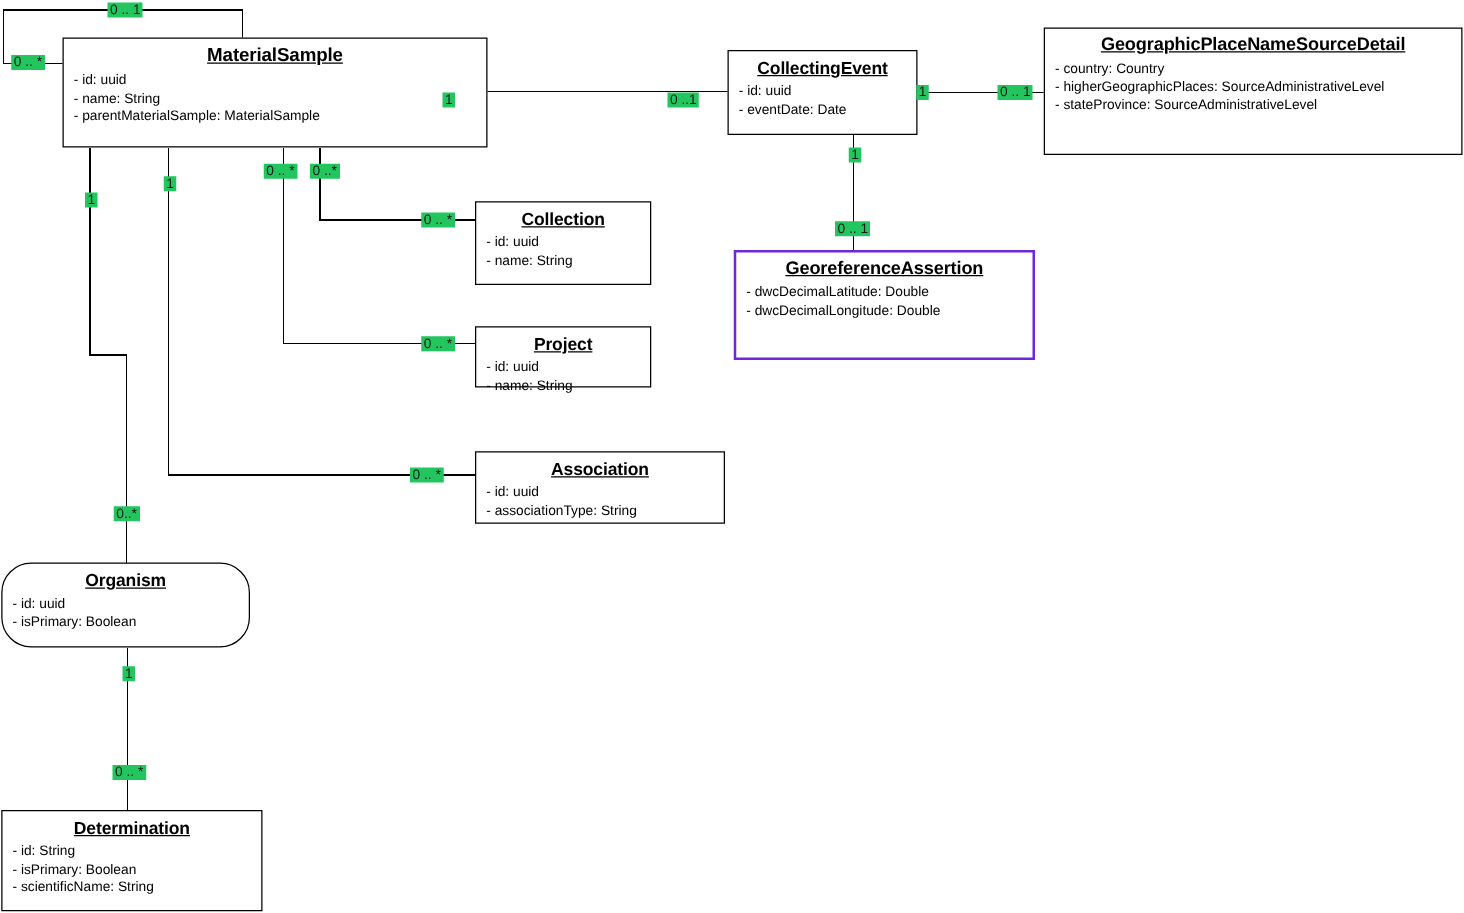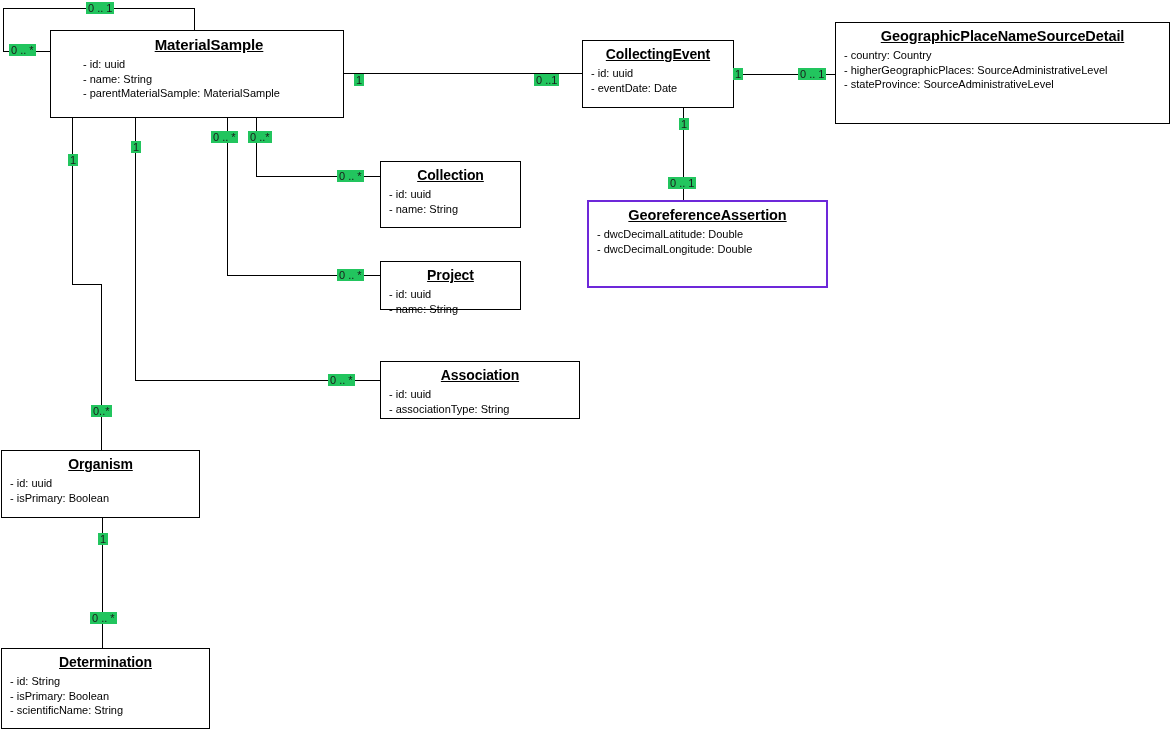--- a/index.html
+++ b/index.html
@@ -75,21 +75,21 @@
       <polyline points="720,74 835,74" fill="none" stroke="#000000" stroke-width="1" shape-rendering="crispEdges"></polyline>
       <polyline points="683,108 683,200" fill="none" stroke="#000000" stroke-width="1" shape-rendering="crispEdges"></polyline>
       <polyline points="256,118 256,176 380,176" fill="none" stroke="#000000" stroke-width="1" shape-rendering="crispEdges"></polyline>
       <polyline points="227,118 227,275 380,275" fill="none" stroke="#000000" stroke-width="1" shape-rendering="crispEdges"></polyline>
       <polyline points="135,118 135,380 380,380" fill="none" stroke="#000000" stroke-width="1" shape-rendering="crispEdges"></polyline>
       <polyline points="72,118 72,284 101,284 101,450" fill="none" stroke="#000000" stroke-width="1" shape-rendering="crispEdges"></polyline>
       <polyline points="102,518 102,648" fill="none" stroke="#000000" stroke-width="1" shape-rendering="crispEdges"></polyline>
     </svg>
 
   <div id="classes-layer">
-      <div class="uml-class" style="left: 50px; top: 30px; width: 294px; height: 88px; padding-left: 24px;">
+      <div class="uml-class" style="left: 50px; top: 30px; width: 340px; height: 88px;">
         <div class="cls-title" style="font-size: 15px;">MaterialSample</div>
         <div class="cls-attrs">
           <div class="cls-attr">- id: uuid</div>
           <div class="cls-attr">- name: String</div>
           <div class="cls-attr">- parentMaterialSample: MaterialSample</div>
         </div>
       </div>
       <div class="uml-class" style="left: 582px; top: 40px; width: 152px; height: 68px;">
         <div class="cls-title" style="font-size: 14px;">CollectingEvent</div>
         <div class="cls-attrs">
@@ -126,21 +126,21 @@
           <div class="cls-attr">- associationType: String</div>
         </div>
       </div>
       <div class="uml-class thick" style="left: 587px; top: 200px; width: 241px; height: 88px;">
         <div class="cls-title" style="font-size: 14.5px;">GeoreferenceAssertion</div>
         <div class="cls-attrs">
           <div class="cls-attr">- dwcDecimalLatitude: Double</div>
           <div class="cls-attr">- dwcDecimalLongitude: Double</div>
         </div>
       </div>
-      <div class="uml-class" style="left: 1px; top: 450px; width: 199px; height: 68px;">
+      <div class="uml-class" style="left: 1px; top: 450px; width: 199px; height: 68px; border-radius: 24px;">
         <div class="cls-title" style="font-size: 14px;">Organism</div>
         <div class="cls-attrs">
           <div class="cls-attr">- id: uuid</div>
           <div class="cls-attr">- isPrimary: Boolean</div>
         </div>
       </div>
       <div class="uml-class" style="left: 1px; top: 648px; width: 209px; height: 81px;">
         <div class="cls-title" style="font-size: 14px;">Determination</div>
         <div class="cls-attrs">
           <div class="cls-attr">- id: String</div>

